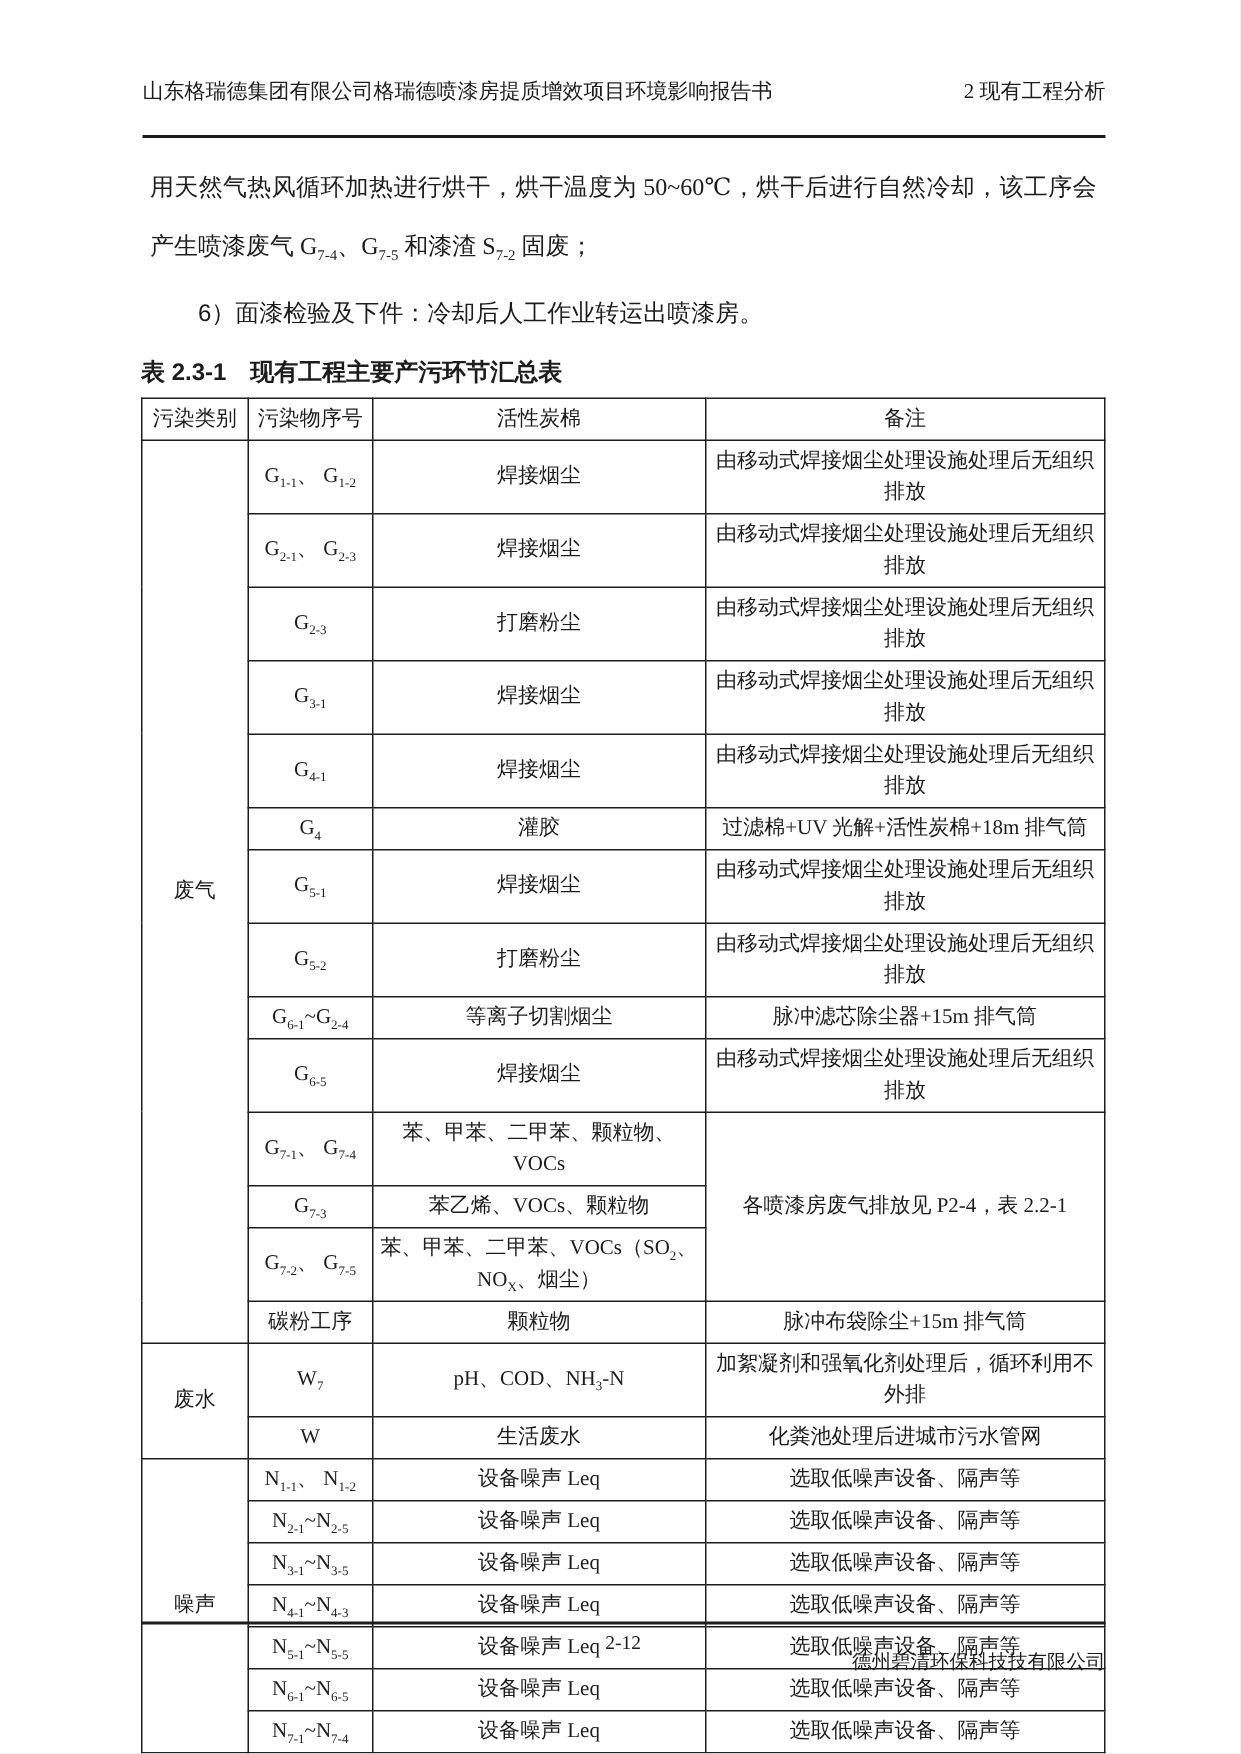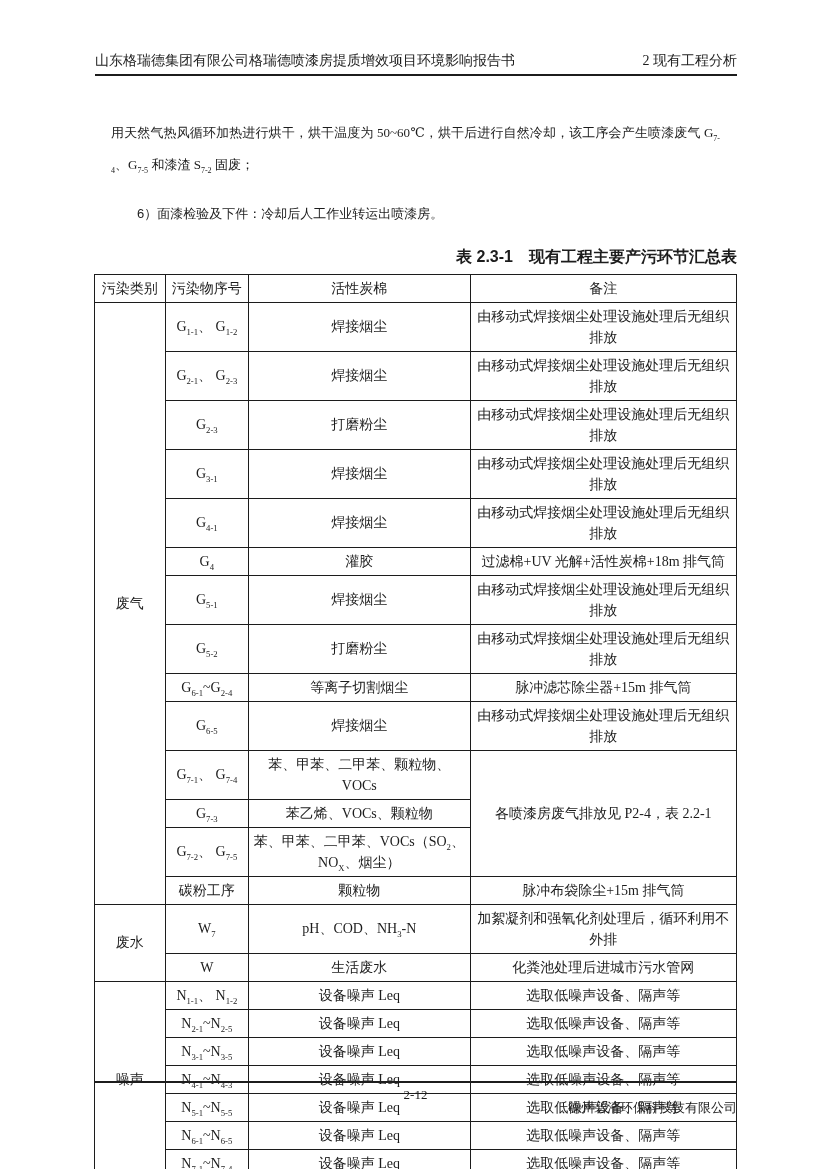--- a/index.html
+++ b/index.html
@@ -4,30 +4,30 @@
 <style>
   html,body{margin:0;padding:0;background:#e8e8e8;}
   .page{
     width:827px;height:1169px;background:#ffffff;position:relative;
     margin:0 auto;font-family:"Liberation Serif","DejaVu Serif",serif;
     color:#1c1c1c;overflow:hidden;box-sizing:border-box;
   }
   .header{
     position:absolute;top:52px;left:95px;right:90px;
     display:flex;justify-content:space-between;align-items:center;
-    font-size:14px;border-bottom:2px solid #1c1c1c;padding-bottom:4px;
+    font-size:14px;border-bottom:2px solid #1c1c1c;padding-bottom:20px;
   }
   .content{position:absolute;top:100px;left:94px;right:90px;}
   .para{
-    font-size:13px;line-height:2.45;margin:17px;text-align:justify;
+    font-size:16px;line-height:2.45;margin:6px;text-align:justify;
   }
   .para.item{text-indent:2em;}
   .para.item strong{font-family:"Liberation Sans","DejaVu Sans",sans-serif;font-weight:normal;}
   .table-title{
-    text-align:right;font-weight:bold;font-size:16px;
+    text-align:left;font-weight:bold;font-size:16px;
     font-family:"Liberation Sans","DejaVu Sans",sans-serif;
     margin:8px 0 6px 0;
   }
   table{
     width:100%;border-collapse:collapse;table-layout:fixed;
     font-size:14px;
   }
   th,td{
     border:1px solid #1c1c1c;text-align:center;vertical-align:middle;
     padding:3px 3px;line-height:1.5;font-weight:normal;

